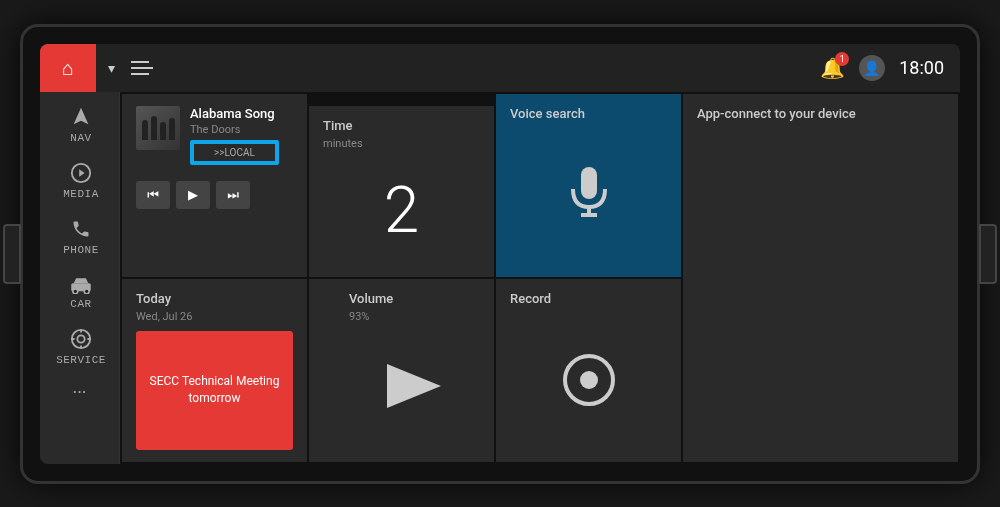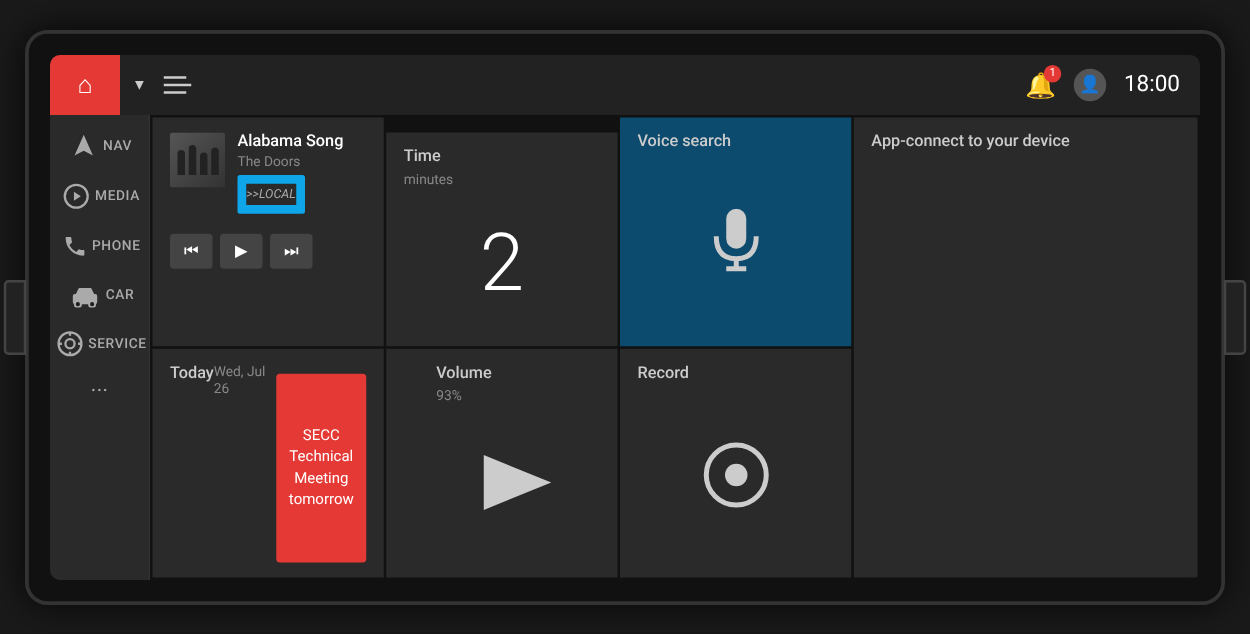--- a/index.html
+++ b/index.html
@@ -129,28 +129,29 @@
       align-items: center;
       padding-top: 4px;
       gap: 0;
       flex-shrink: 0;
       border-right: 1px solid #333;
     }
 
     .sidebar-item {
       width: 100%;
       display: flex;
-      flex-direction: row;
+      flex-direction: column;
       align-items: center;
       justify-content: center;
       padding: 10px 0 8px;
       cursor: pointer;
       color: #aaa;
       gap: 4px;
       border-left: 3px solid transparent;
+      font-family: Liberation Mono, monospace;
     }
 
     .sidebar-label {
       font-size: 11px;
       letter-spacing: 0.5px;
       font-weight: 500;
     }
 
     .sidebar-dots {
       color: #aaa;
@@ -249,29 +250,28 @@
       font-weight: 500;
     }
 
     .song-artist {
       color: #888;
       font-size: 11px;
       margin-top: 2px;
     }
 
     .local-btn {
-      border: 7px solid #0ea5e9;
+      border: 4px solid #0ea5e9;
       color: #aaa;
       font-size: 10px;
-      padding: 3px 0;
+      padding: 3px 20px;
       border-radius: 2px;
       display: inline-block;
       margin-top: 4px;
       cursor: pointer;
-      font-style: italic;
     }
 
     .music-controls {
       display: flex;
       gap: 6px;
       align-items: center;
       margin-top: 8px;
     }
 
     .ctrl-btn {
@@ -331,21 +331,21 @@
       grid-row: 1 / 3;
       background: #2a2a2a;
     }
 
     
     .calendar-widget {
       grid-column: 1;
       grid-row: 2;
       background: #2a2a2a;
       display: flex;
-      flex-direction: row;
+      flex-direction: column;
     }
 
     .event-item {
       background: #e53935;
       border-radius: 3px;
       padding: 8px 10px;
       margin-top: 8px;
       color: #ffffff;
       font-size: 12px;
       text-align: center;

